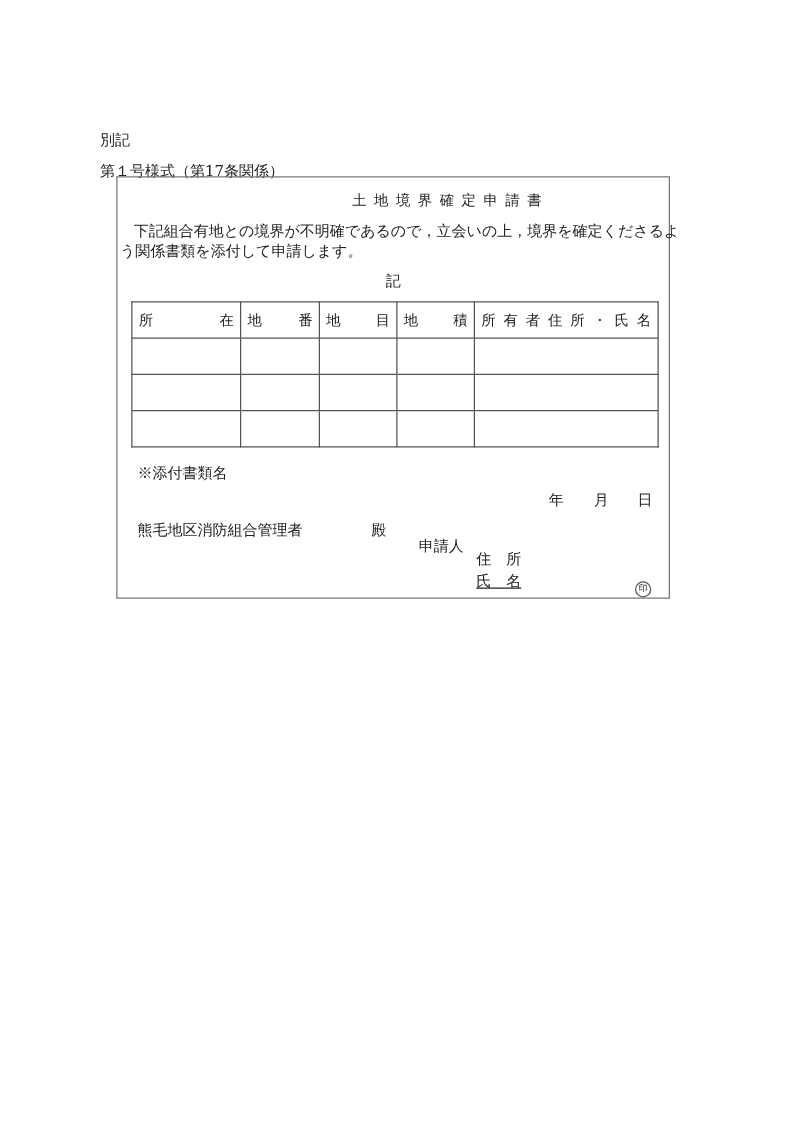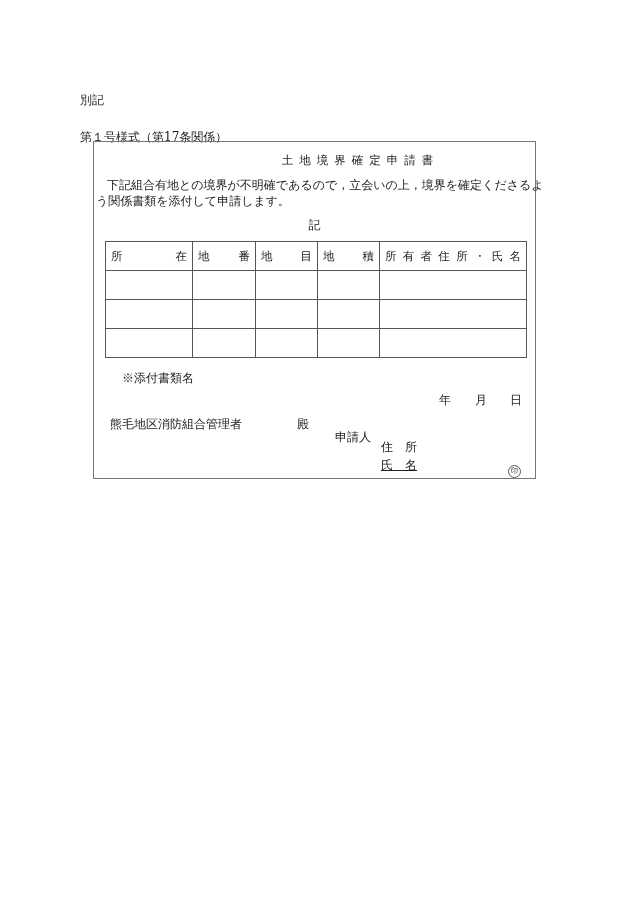--- a/index.html
+++ b/index.html
@@ -26,21 +26,21 @@
   }
   .spread { display: flex; justify-content: space-between; }
   .seal {
     display: inline-block; width: 11px; height: 11px; border: 1px solid #555;
     border-radius: 50%; font-size: 7px; line-height: 11px; text-align: center;
   }
 </style>
 </head>
 <body>
 
-<div class="abs hdr" style="left:80px; top:94px;">別記</div>
+<div class="abs hdr" style="left:80px; top:106px;">別記</div>
 <div class="abs hdr" style="left:80px; top:131px;">第１号様式（第17条関係）</div>
 
 <div class="box"></div>
 
 <div class="abs title" style="left:93px; width:535px; text-align:center; top:153px;">土地境界確定申請書</div>
 
 <div class="abs txt" style="left:107px; top:177px;">下記組合有地との境界が不明確であるので，立会いの上，境界を確定くださるよ</div>
 <div class="abs txt" style="left:96px; top:193px;text-align:center;">う関係書類を添付して申請します。</div>
 
 <div class="abs txt" style="left:93px; width:443px; text-align:center; top:217px;">記</div>
@@ -109,21 +109,21 @@
   <tr>
     <td></td>
     <td></td>
     <td></td>
     <td></td>
     <td></td>
   </tr>
 </tbody>
   </table>
 
-<div class="abs txt" style="left:110px; top:370px;margin-left:12px;">※添付書類名</div>
+<div class="abs txt" style="left:110px; top:370px;">※添付書類名</div>
 
 <div class="abs txt" style="left:439px; top:392px;">年</div>
 <div class="abs txt" style="left:475px; top:392px;">月</div>
 <div class="abs txt" style="left:510px; top:392px;">日</div>
 
 <div class="abs txt" style="left:110px; top:416px;">熊毛地区消防組合管理者</div>
 <div class="abs txt" style="left:297px; top:416px;">殿</div>
 
 <div class="abs txt" style="left:335px; top:429px;">申請人</div>
 <div class="abs txt" style="left:381px; top:439px;text-align:right;">住　所</div>

